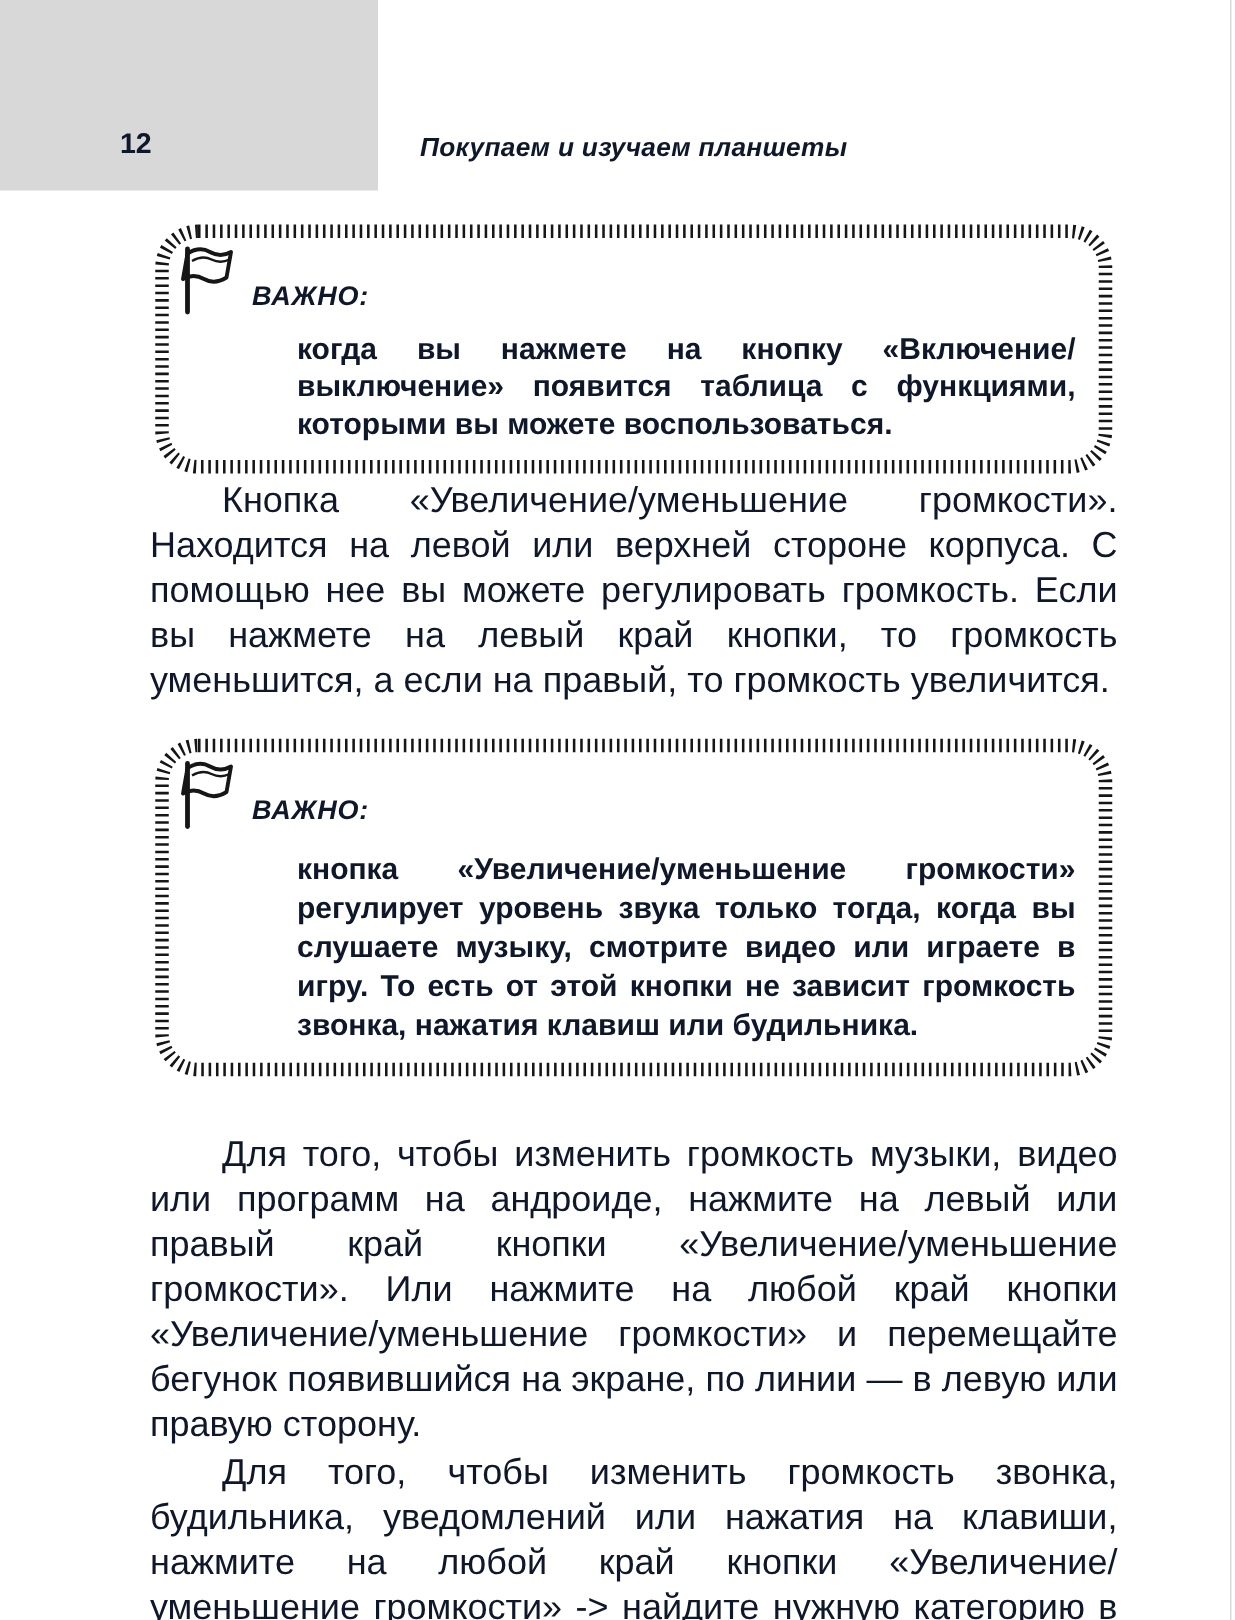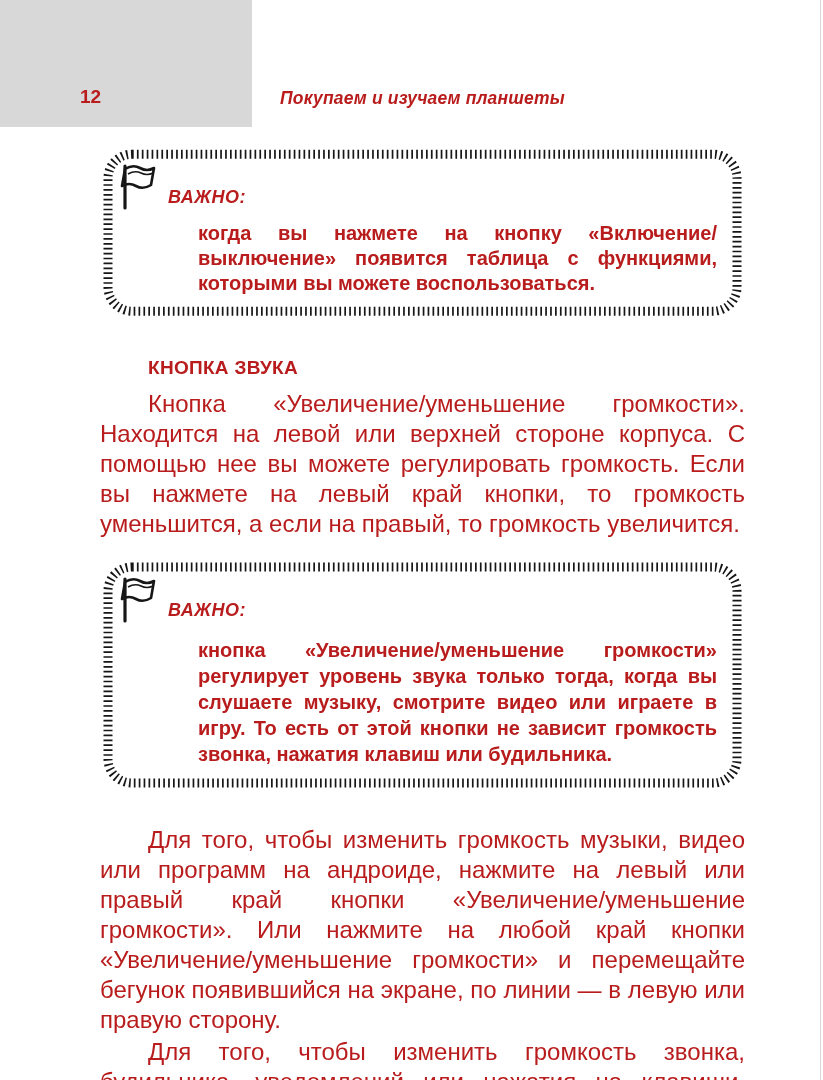--- a/index.html
+++ b/index.html
@@ -1,20 +1,20 @@
 <!DOCTYPE html>
 <html><head>
 <meta charset="utf-8">
 <style>
   html, body { margin:0; padding:0; background:#ffffff; }
   .page {
     position:relative;
     width:823px; height:1080px;
     background:#ffffff;
-    color:#b91c1c;
+    color:#0f172a;
     font-family:"Liberation Sans", sans-serif;
     overflow:hidden;
   }
   .scan-corner {
     position:absolute; top:0; left:0;
     width:252px; height:127px;
     background:#d8d8d8;
   }
   .scan-edge-right {
     position:absolute; top:0; right:2px; bottom:0;
@@ -98,21 +98,20 @@
             <path d="M9 4 v42" stroke="#161616" stroke-width="3.2" fill="none" stroke-linecap="round"></path>
             <path d="M9 7 q8 -5 15 -1 t14 0 l-3 17 q-8 5 -15 1 t-14 0 z" fill="none" stroke="#161616" stroke-width="2.6" stroke-linejoin="round"></path>
             <path d="M12 12 q7 -4 13 -1 t12 0" fill="none" stroke="#161616" stroke-width="1.6"></path>
           </svg>
         </span>
         <span class="imp-label">ВАЖНО:</span>
       </div>
       <div class="imp-text">когда вы нажмете на кнопку «Включение/выключение» появится таблица с функциями, которыми вы можете воспользоваться.</div>
     </div>
 
-    <div class="section-title">КНОПКА ЗВУКА</div>
     <p class="para">Кнопка «Увеличение/уменьшение громкости». Находится на левой или верхней стороне корпуса. С помощью нее вы можете регулировать громкость. Если вы нажмете на левый край кнопки, то громкость уменьшится, а если на правый, то громкость увеличится.</p>
 
     <div class="imp-box box2">
       <svg class="tick-border" aria-hidden="true" viewBox="0 0 645 232">
         <rect fill="none" stroke="#161616" stroke-width="9" stroke-dasharray="1.7 3.2" rx="24" ry="24" x="8" y="8" width="629" height="216"></rect>
       </svg>
       <div class="imp-head">
         <span class="flag-icon">
           <svg width="44" height="48" viewBox="0 0 44 48">
             <path d="M9 4 v42" stroke="#161616" stroke-width="3.2" fill="none" stroke-linecap="round"></path>

